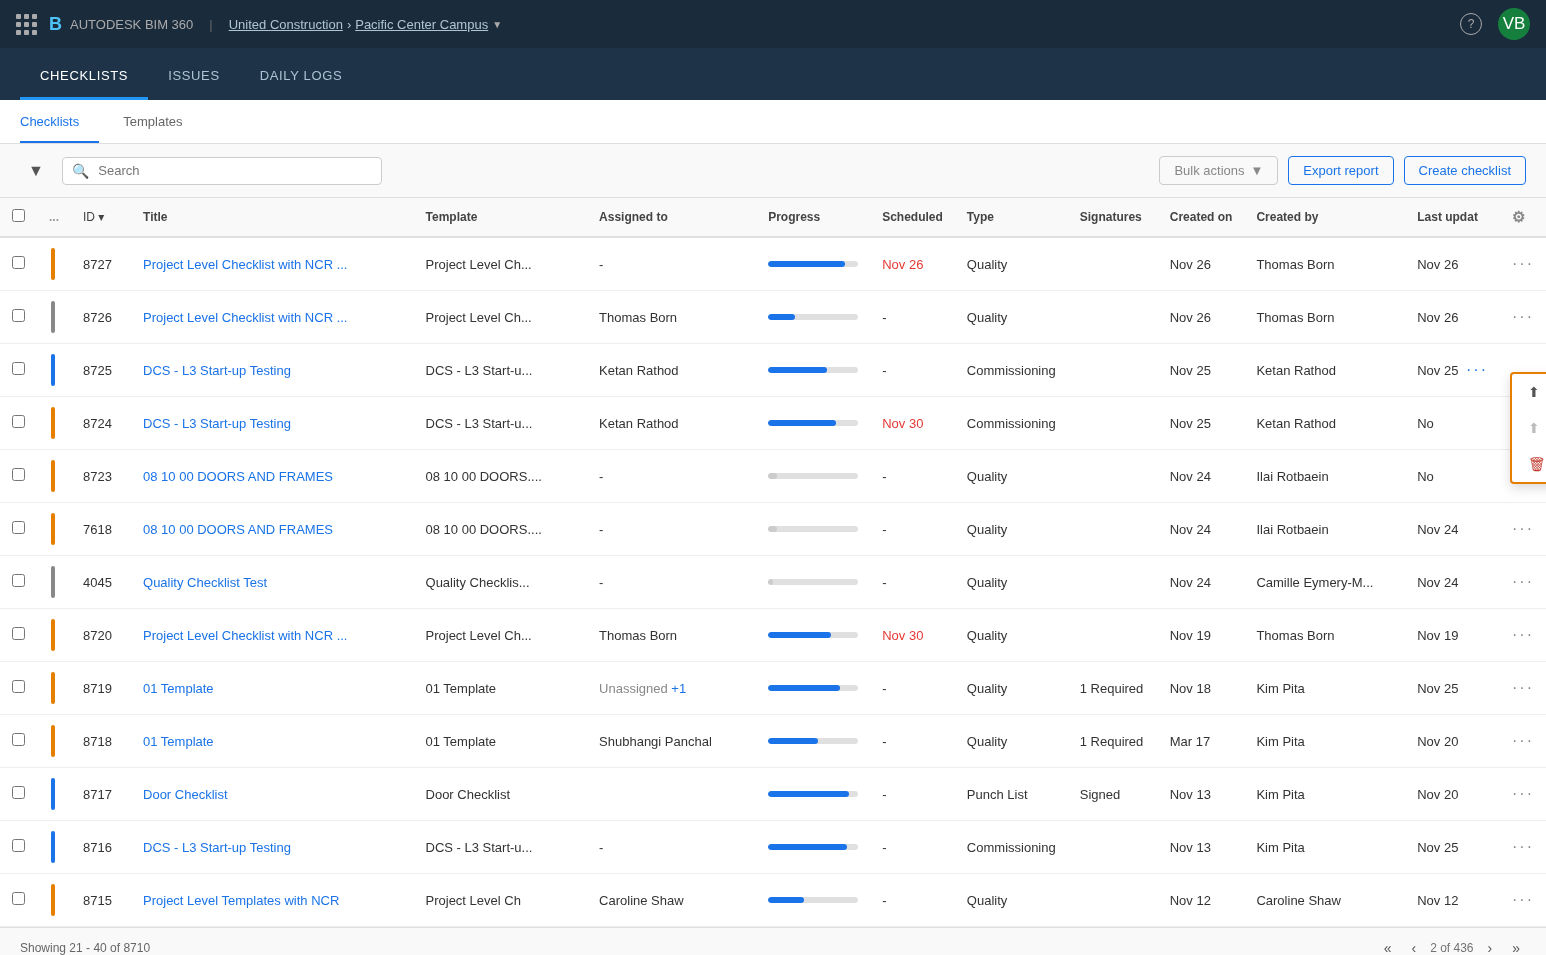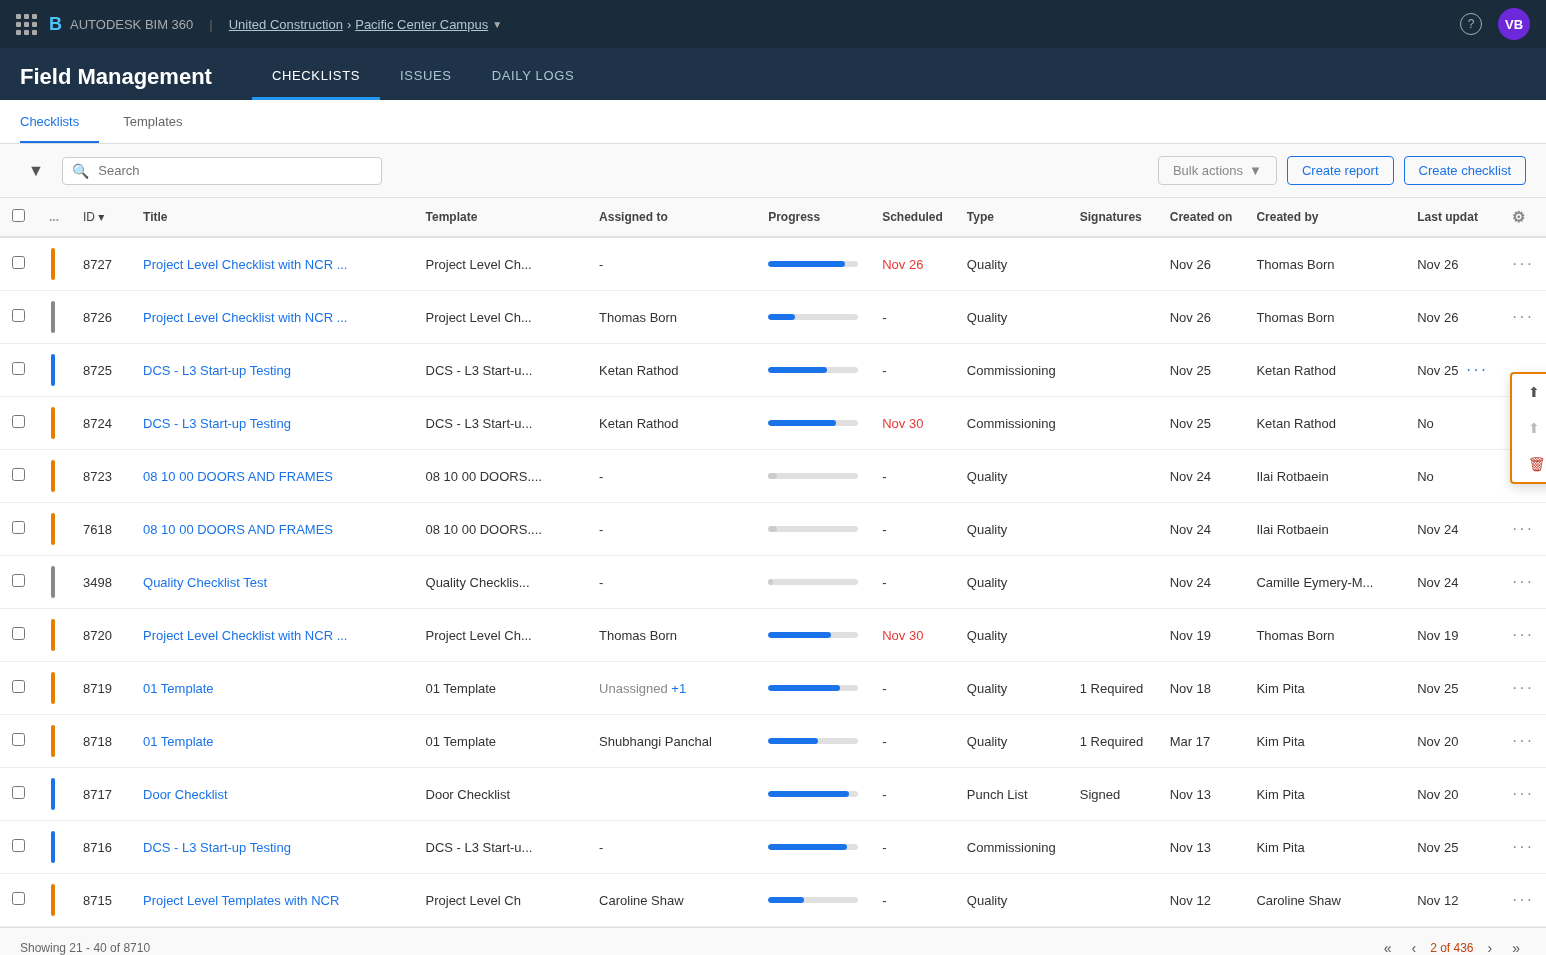--- a/index.html
+++ b/index.html
@@ -32,27 +32,27 @@
     .top-nav-right {
       margin-left: auto;
       display: flex;
       align-items: center;
       gap: 16px;
     }
     .top-nav-avatar {
       width: 32px;
       height: 32px;
       border-radius: 50%;
-      background: #6d28d9;
+      background: #15803d;
       display: flex;
       align-items: center;
       justify-content: center;
       color: #fff;
-      font-size: 13px;
-      font-weight: bold;
+      font-size: 17px;
+      font-weight: normal;
     }
     .grid-icon {
       display: grid;
       grid-template-columns: repeat(3, 5px);
       gap: 3px;
     }
     .grid-dot { width: 5px; height: 5px; background: #aaa; border-radius: 1px; }
 
     
     .second-nav {
@@ -302,21 +302,21 @@
     }
     .page-btn {
       background: none;
       border: none;
       cursor: pointer;
       color: #555;
       font-size: 14px;
       padding: 2px 6px;
     }
     .page-btn:disabled { color: #ccc; cursor: not-allowed; }
-    .page-info { font-size: 12px; color: #c2410c; }
+    .page-info { font-size: 12px; color: #737373; }
 
     
     .help-icon-circle {
       width: 22px;
       height: 22px;
       border-radius: 50%;
       border: 1px solid #aaa;
       display: flex;
       align-items: center;
       justify-content: center;
@@ -355,21 +355,20 @@
     <a>Pacific Center Campus</a>
     <span style="font-size:10px;color:#aaa;">▼</span>
   </div>
   <div class="top-nav-right">
     <div class="help-icon-circle">?</div>
     <div class="top-nav-avatar">VB</div>
   </div>
 </div>
 
 <div class="second-nav">
-  <div class="app-title">Field Management</div>
   <div class="nav-tabs">
     <div class="nav-tab active">CHECKLISTS</div>
     <div class="nav-tab">ISSUES</div>
     <div class="nav-tab">DAILY LOGS</div>
   </div>
 </div>
 
 <div class="sub-tabs">
   <div class="sub-tab active">Checklists</div>
   <div class="sub-tab">Templates</div>
@@ -379,21 +378,21 @@
   <button class="filter-btn">▼</button>
   <div class="search-box">
     <span class="search-icon">🔍</span>
     <input type="text" placeholder="Search" style="">
   </div>
   <div class="toolbar-right">
     <button class="bulk-actions-btn">
       <span>Bulk actions</span>
       <span>▼</span>
     </button>
-    <button class="export-btn">Create report</button>
+    <button class="export-btn">Export report</button>
     <button class="create-btn">Create checklist</button>
   </div>
 </div>
 
 <div class="table-container">
   <table>
     <thead>
       <tr>
         <th class="checkbox-col">
           <input type="checkbox" style="">
@@ -551,21 +550,21 @@
           <td class="type-col">Quality</td>
           <td class="sig-col"></td>
           <td class="created-on-col">Nov 24</td>
           <td class="created-by-col" style="max-width: 130px; overflow: hidden; text-overflow: ellipsis;">Ilai Rotbaein</td>
           <td class="last-updated-col" style="position: relative;">Nov 24</td>
           <td class="actions-col"><span class="action-dots">···</span></td>
         </tr>
         <tr>
           <td class="checkbox-col"><input type="checkbox" style=""></td>
           <td class="dots-col"><span class="color-bar" style="background:#888;"></span></td>
-          <td class="id-col">3498</td>
+          <td class="id-col">4045</td>
           <td class="title-col" style="max-width: 230px; overflow: hidden; text-overflow: ellipsis; color: rgb(26, 115, 232); cursor: pointer;">Quality Checklist Test</td>
           <td class="template-col">Quality Checklis...</td>
           <td class="assigned-col">-</td>
           <td class="progress-col">
             <div class="progress-bar-container">
               <div class="progress-bar-fill" style="width:5%;background:#ccc;"></div>
             </div>
           </td>
           <td class="scheduled-col"><span>-</span></td>
           <td class="type-col">Quality</td>

